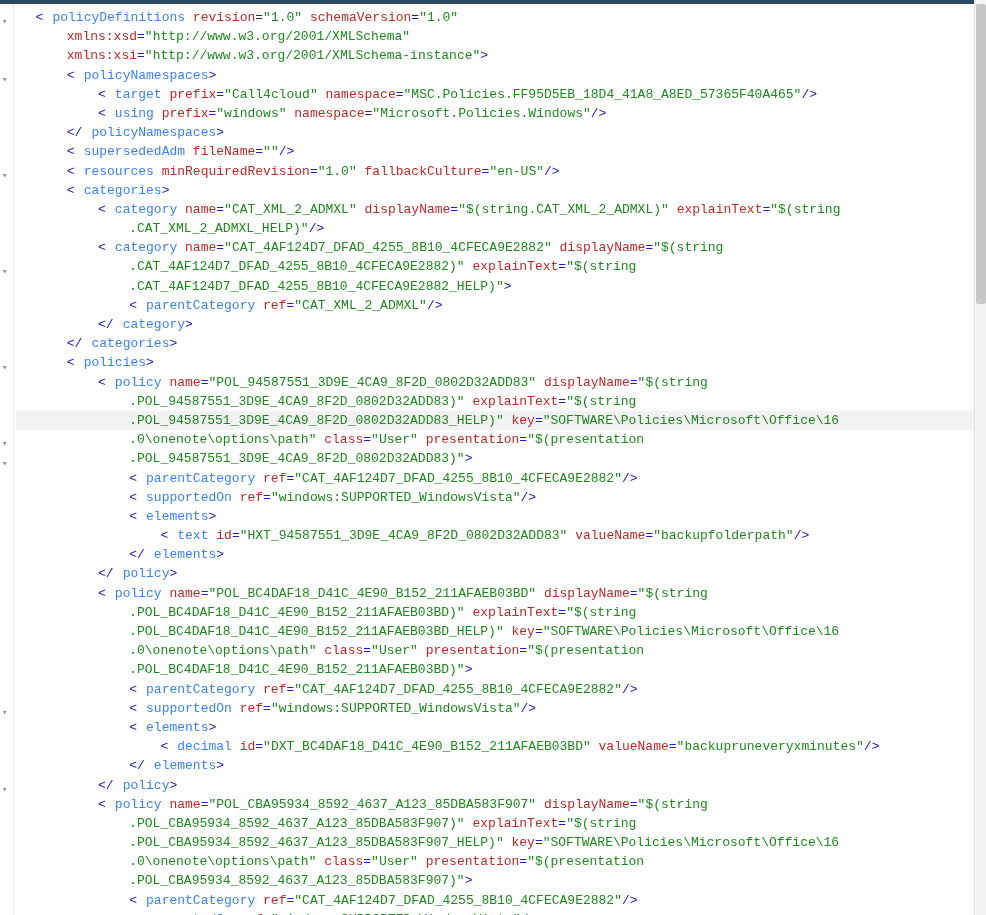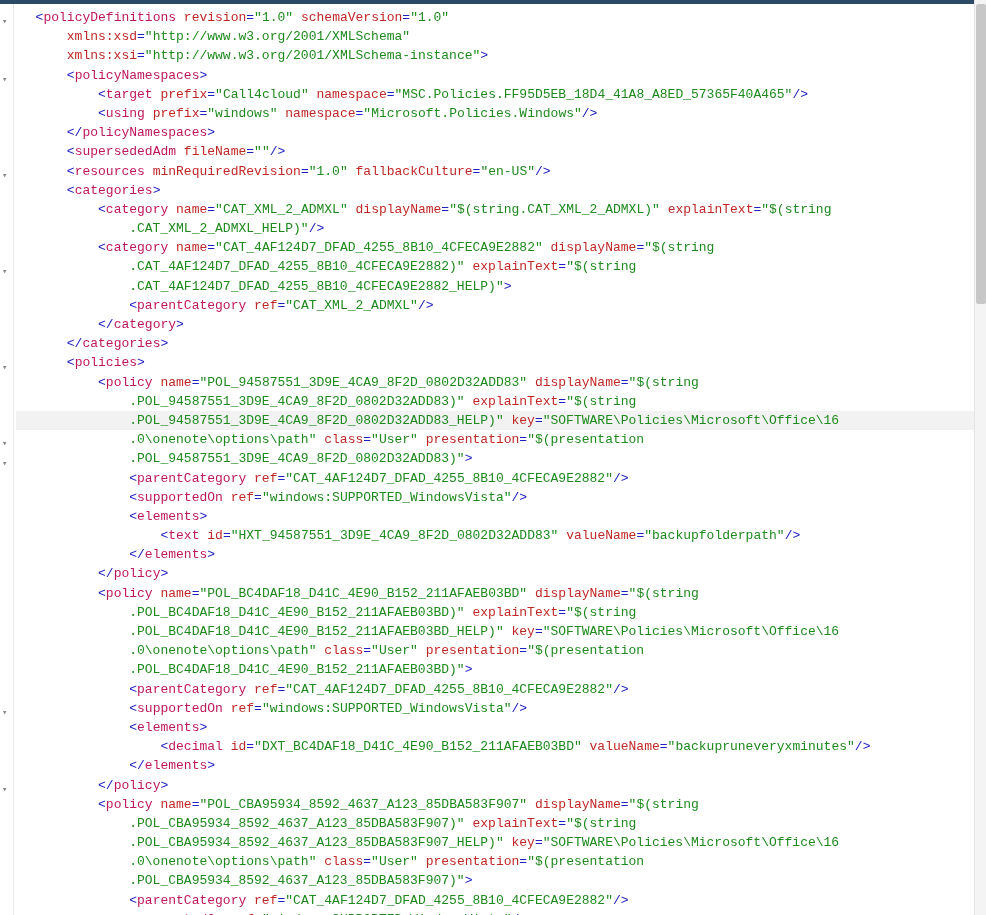--- a/index.html
+++ b/index.html
@@ -63,21 +63,21 @@
     background: #c7c7c7;
     border-radius: 2px;
   }
   .topbar {
     height: 4px;
     background: #2c4a66;
   }
 
   
   .brkt   { color: #2020c0; }       
-  .tag    { color: #be185d; }       
+  .tag    { color: #3b82f6; margin-left: 9px; }       
   .attr   { color: #c02828; }       
   .eq     { color: #2020c0; }
   .str    { color: #1e8a1e; }       
 </style>
 </head>
 <body>
 
 <div class="topbar"></div>
 <div class="editor">
   <div class="gutter" id="gutter">

